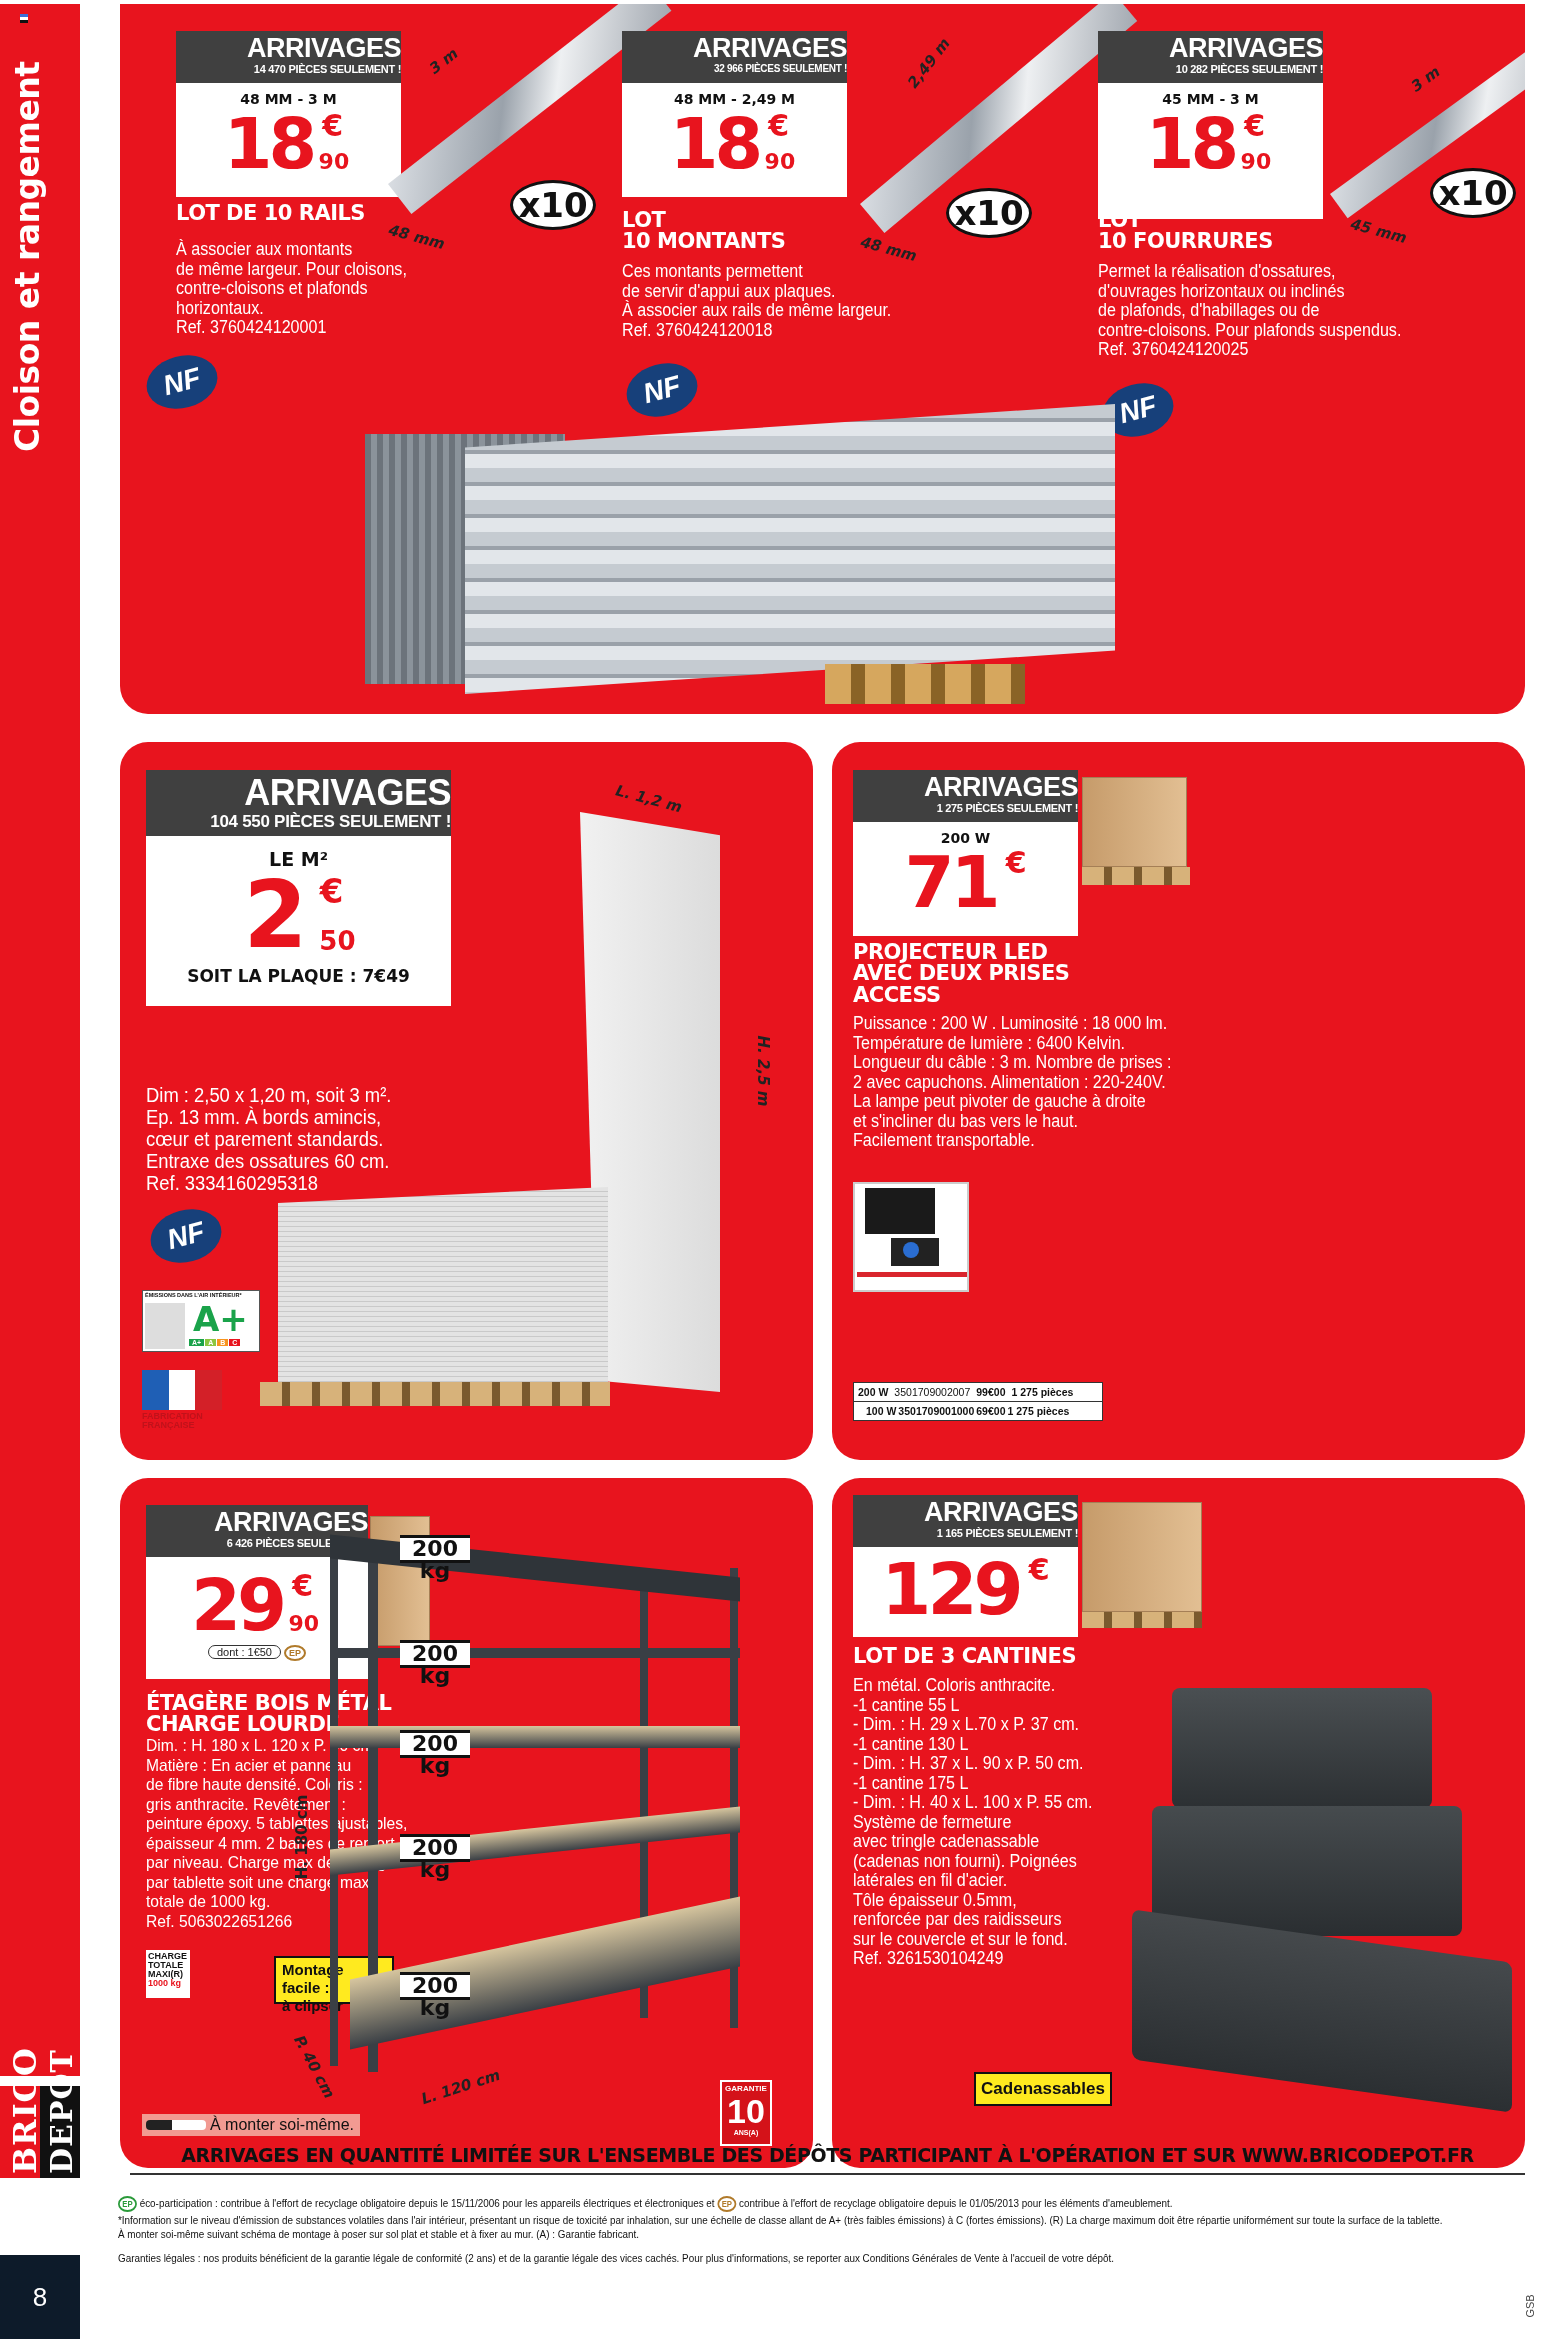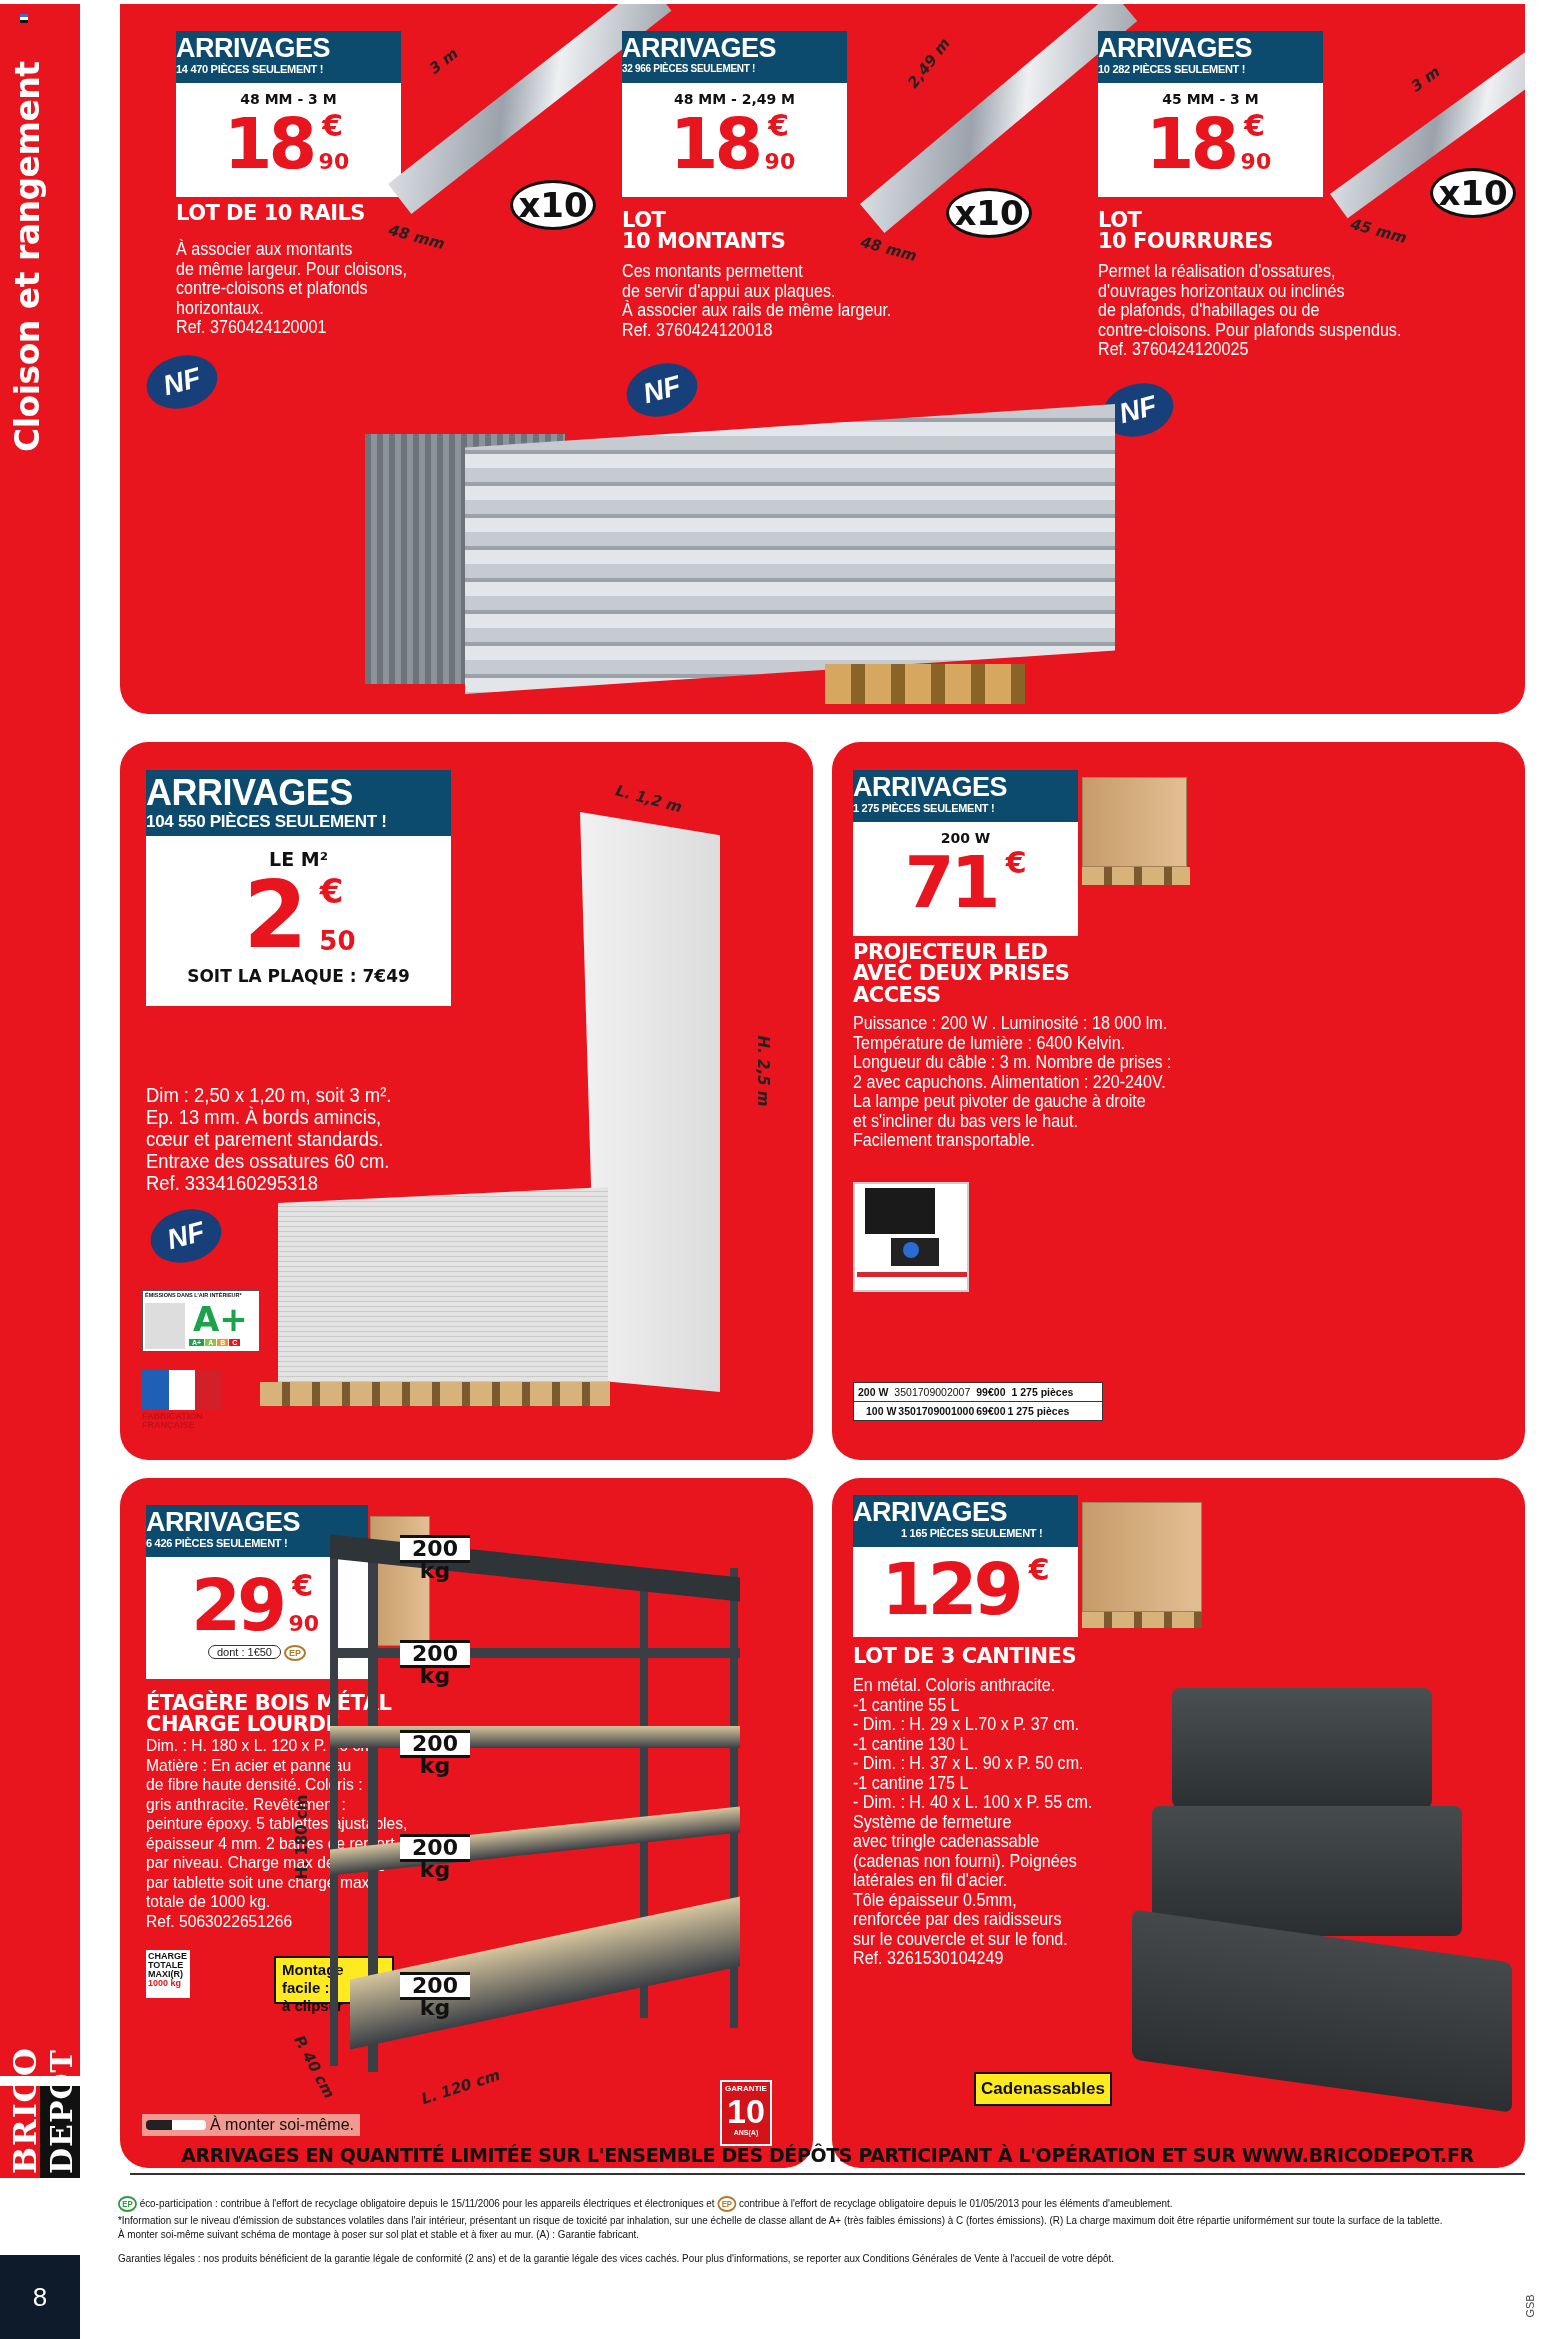--- a/index.html
+++ b/index.html
@@ -12,21 +12,21 @@
     font-family: "DejaVu Sans", sans-serif; font-weight: bold; font-size: 33px; color: #fff; white-space: nowrap; letter-spacing: -0.5px; }
   .side-flag { position: absolute; left: 20px; top: 14px; width: 8px; height: 10px; }
   .side-flag i { display:block; height:3px; }
   .logo { position: absolute; left: 0; top: 2086px; width: 80px; height: 92px; background: #e8141e; }
   .logo .brico { position:absolute; left: 6px; top: 88px; transform: rotate(-90deg); transform-origin: 0 0; font-family: "DejaVu Serif", serif; font-weight:bold; font-size: 32px; color:#fff; letter-spacing:1px; }
   .logo .depot { position:absolute; left: 40px; top: 0; width: 40px; height: 92px; background:#111; }
   .logo .depot span { position:absolute; left: 4px; top: 88px; transform: rotate(-90deg); transform-origin: 0 0; font-family: "DejaVu Serif", serif; font-weight:bold; font-size: 30px; color:#fff; letter-spacing:1px; }
   .pagenum { position: absolute; left: 0; top: 2255px; width: 80px; height: 84px; background: #0d1b2a; color:#fff; font-size: 26px; text-align:center; line-height: 84px; }
 
   .panel { position: absolute; background: #e8141e; border-radius: 28px; overflow: hidden; }
-  .arr { position: absolute; background: #0c4a6e; color: #fff; text-align: left; font-weight: bold; }
+  .arr { position: absolute; background: #404040; color: #fff; text-align: right; font-weight: bold; }
   .arr .t { font-size: 30px; letter-spacing: -0.5px; line-height: 34px; display:block; padding-top: 4px; }
   .arr .s { font-size: 13px; display:block; line-height: 16px; letter-spacing: -0.3px; }
   .pricebox { position: absolute; background: #fff; color: #e8141e; text-align: center; }
   .pricebox .dim { color: #111; font-weight: bold; font-size: 14px; display:block; margin-top: 8px; font-family: "DejaVu Sans", sans-serif; }
   .price { position: relative; display: inline-block; font-family: "DejaVu Sans", sans-serif; font-weight: bold; letter-spacing: -4px; line-height: 1; }
   .price .cur { position: absolute; font-size: 30px; letter-spacing: 0; }
   .price .cents { position: absolute; font-size: 22px; letter-spacing: 0; }
   .ptitle { position: absolute; font-family: "DejaVu Sans", sans-serif; font-weight: bold; color: #fff; line-height: 1.02; letter-spacing: -0.5px; }
   .pdesc { position: absolute; font-size: 17.5px; line-height: 19.5px; color: #fff; font-family: "Liberation Sans", sans-serif; transform: scaleX(0.92); transform-origin: 0 0; }
   .nf { position: absolute; width: 72px; height: 52px; border-radius: 50%; background: #17407a; color: #fff; font-weight: bold; font-size: 28px; text-align:center; line-height: 52px; font-style: italic; transform: rotate(-15deg); }
@@ -117,21 +117,21 @@
   <div class="rail" style="left:740px; top:200px; width:330px; height:38px; transform: rotate(-40deg);"></div>
   <div class="dimlbl" style="left:780px; top:50px; transform:rotate(-52deg);">2,49 m</div>
   <div class="dimlbl" style="left:740px; top:236px; transform:rotate(15deg);">48 mm</div>
   <div class="x10" style="left:826px; top:184px;">x10</div>
   <div class="nf" style="left:506px; top:360px;">NF</div>
 
   <div class="arr" style="left:978px; top:27px; width:225px; height:52px;">
     <span class="t" style="font-size:27px;line-height:28px;padding-top:3px;">ARRIVAGES</span>
     <span class="s" style="font-size:11px;line-height:14px;">10 282 PIÈCES SEULEMENT !</span>
   </div>
-  <div class="pricebox" style="left:978px; top:79px; width:225px; height:114px;">
+  <div class="pricebox" style="left:978px; top:79px; width:225px; height:136px;">
     <span class="dim">45 MM - 3 M</span>
     <div class="price" style="font-size:70px;margin-top:2px;margin-right:40px;">
       <span>18</span>
       <span class="cur" style="right:-30px;top:2px;">€</span>
       <span class="cents" style="right:-36px;bottom:6px;">90</span>
     </div>
   </div>
   <div class="ptitle" style="left:978px; top:206px; font-size:21px;">
     <div>LOT</div>
       <div>10 FOURRURES</div>

